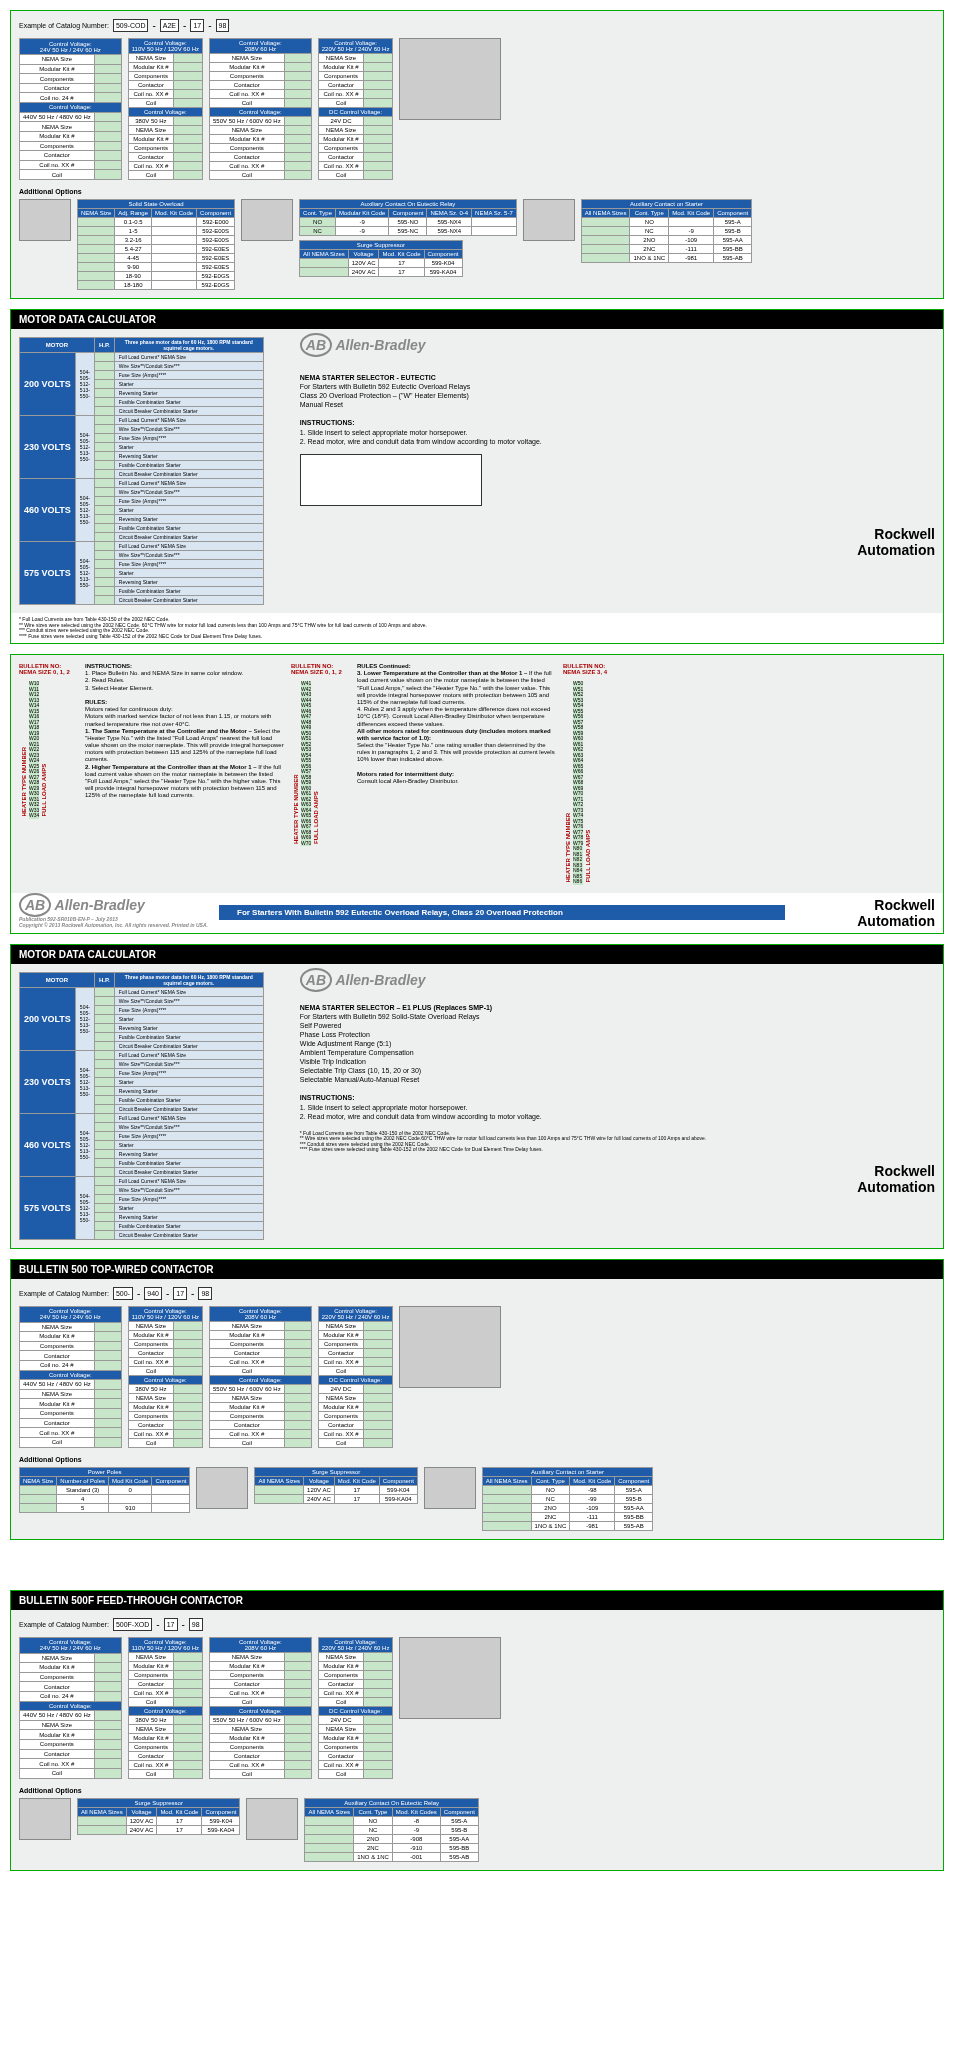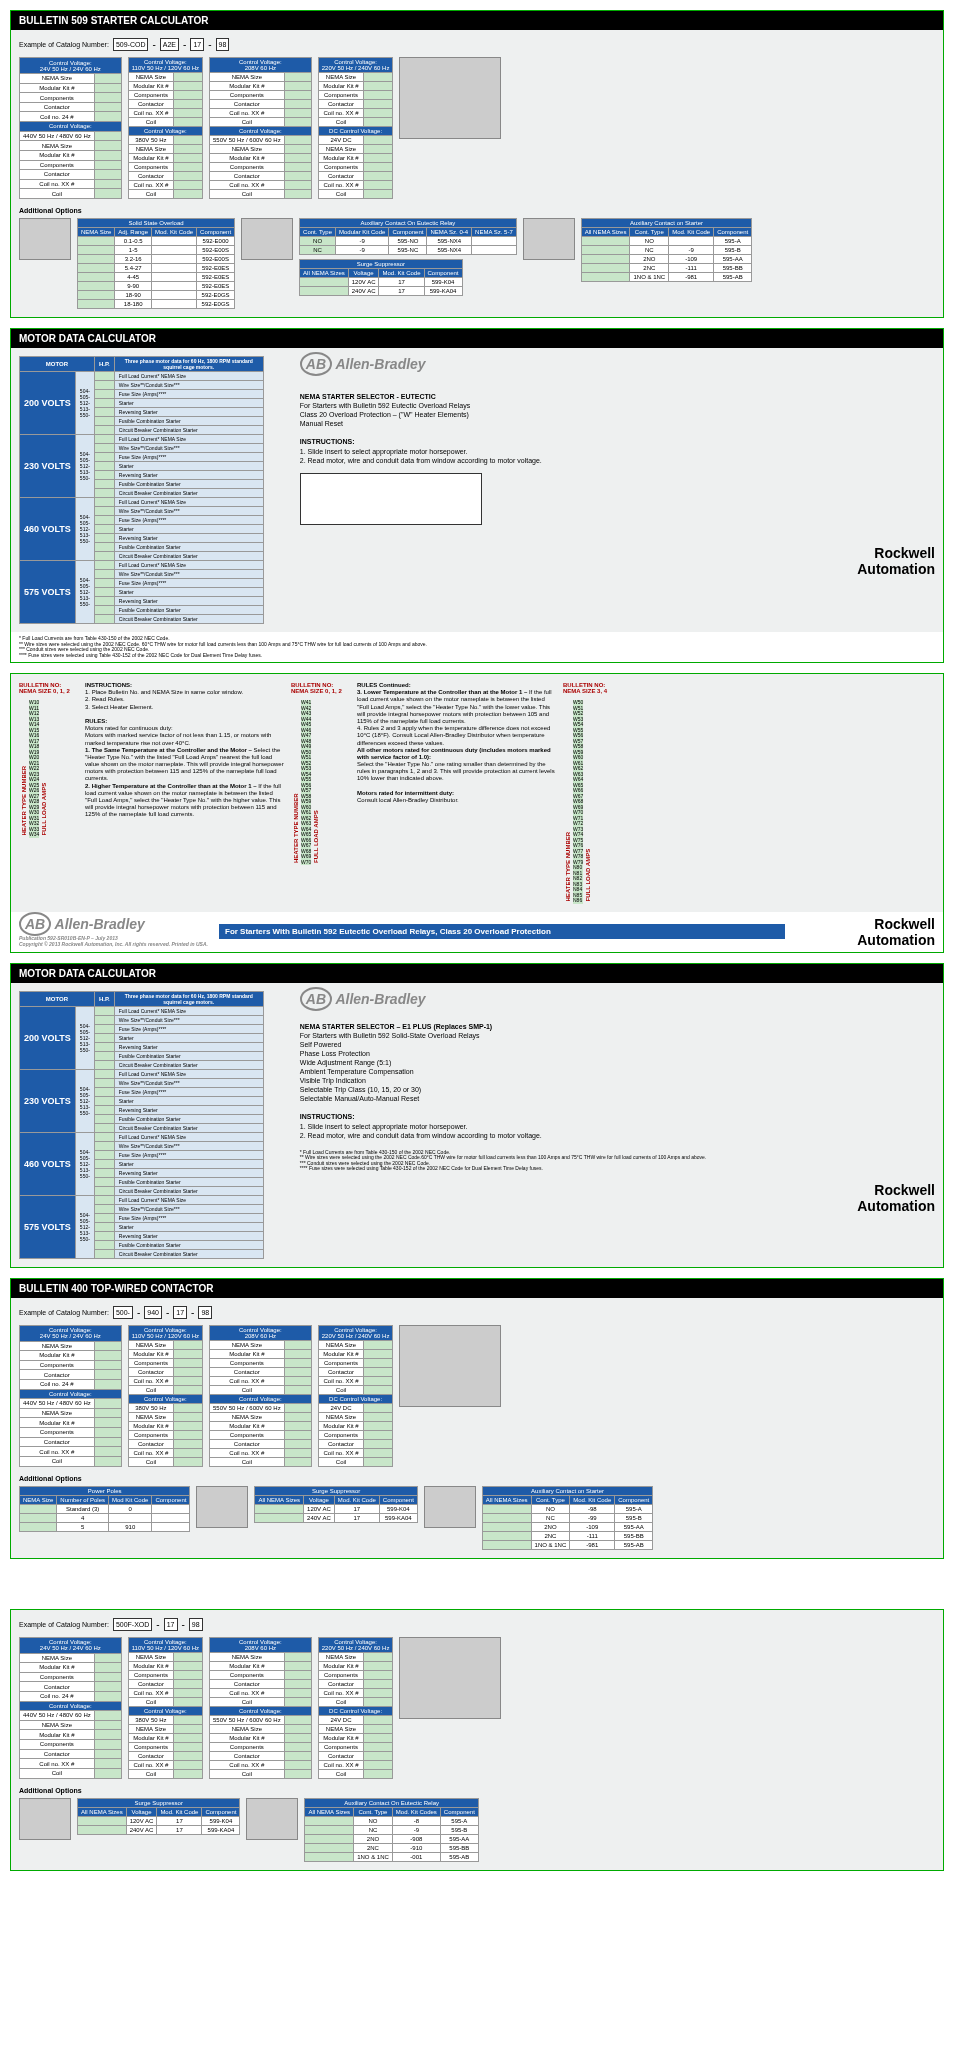--- a/index.html
+++ b/index.html
@@ -1,19 +1,19 @@
 <!DOCTYPE html>
 <html><head>
 <meta charset="utf-8">
 <style>
 body{font-family:Arial,sans-serif;font-size:7px;background:#fff;margin:0;padding:10px;width:934px}
 .section{border:1px solid #0a0;margin-bottom:10px;position:relative}
 .cutmarks{border:1px solid #0a0}
 .black-bar{background:#000;color:#fff;font-weight:bold;padding:4px 8px;font-size:10px}
-.blue-bar{background:#1e5ba8;color:#fff;padding:3px 6px;font-size:8px;font-weight:bold}
+.blue-bar{background:#1e5ba8;color:#fff;padding:3px 18px;font-size:8px;font-weight:bold}
 .content{padding:8px;background:#eef0f0;min-height:180px;position:relative}
 .mini-table{border-collapse:collapse;font-size:6px;background:#fff}
 .mini-table td,.mini-table th{border:1px solid #999;padding:1px 3px;text-align:center;white-space:nowrap}
 .mini-table th{background:#1e5ba8;color:#fff;font-weight:normal}
 .mini-table .hdr{background:#1e5ba8;color:#fff}
 .green-cell{background:#c8e6c9}
 .flex-row{display:flex;gap:6px;flex-wrap:wrap}
 .label-row{display:flex;align-items:center;gap:4px;font-size:7px}
 .dash{font-size:10px}
 .box{border:1px solid #333;padding:2px;background:#fff}
@@ -32,21 +32,20 @@
 .footnote{font-size:5px;margin-top:4px;line-height:1.1}
 .img-ph{background:#ccc;width:100px;height:80px;display:inline-block;border:1px solid #888}
 .img-ph-sm{background:#ccc;width:50px;height:40px;display:inline-block;border:1px solid #888}
 .white-box{background:#fff;border:1px solid #333;width:180px;height:50px;margin-top:8px}
 .vert-label{writing-mode:vertical-rl;transform:rotate(180deg);font-size:6px;font-weight:bold;color:#a00;padding:2px}
 </style>
 </head>
 <body>
 
 <div class="section cutmarks">
-<div class="black-bar">BULLETIN 509 STARTER CALCULATOR</div>
 <div class="content">
 <div class="label-row">
 <span>Example of Catalog Number:</span>
 <span class="box green-cell">509-COD</span>
         <span class="dash">-</span>
 <span class="box green-cell">A2E</span>
         <span class="dash">-</span>
 <span class="box green-cell">17</span>
         <span class="dash">-</span>
 <span class="box green-cell">98</span>
@@ -844,21 +843,21 @@
 <div class="footnote" style="white-space:pre-line;margin-top:10px">* Full Load Currents are from Table 430-150 of the 2002 NEC Code.
 ** Wire sizes were selected using the 2002 NEC Code.60°C THW wire for motor full load currents less than 100 Amps and 75°C THW wire for full load currents of 100 Amps and above.
 *** Conduit sizes were selected using the 2002 NEC Code.
 **** Fuse sizes were selected using Table 430-152 of the 2002 NEC Code for Dual Element Time Delay fuses.</div>
 <div class="rockwell" style="margin-top:10px"><span>Rockwell</span><br><span style="color:#000">Automation</span></div>
 </div>
 </div>
 </div>
 
 <div class="section cutmarks">
-<div class="black-bar">BULLETIN 400 TOP-WIRED CONTACTOR</div>
+<div class="black-bar">BULLETIN 500 TOP-WIRED CONTACTOR</div>
 <div class="content">
 <div class="label-row">
 <span>Example of Catalog Number:</span>
 <span class="box green-cell">500-</span>
         <span class="dash">-</span>
 <span class="box green-cell">940</span>
         <span class="dash">-</span>
 <span class="box green-cell">17</span>
         <span class="dash">-</span>
 <span class="box green-cell">98</span>
@@ -1223,20 +1222,21 @@
             </tbody>
           </table>
         </div>
 </div>
 </div>
 </div>
 
 <div style="height:40px"></div>
 
 <div class="section cutmarks">
+<div class="black-bar">BULLETIN 500F FEED-THROUGH CONTACTOR</div>
 <div class="content">
 <div class="label-row">
 <span>Example of Catalog Number:</span>
 <span class="box green-cell">500F-XOD</span>
         <span class="dash">-</span>
 <span class="box green-cell">17</span>
         <span class="dash">-</span>
 <span class="box green-cell">98</span>
 </div>
 <div class="flex-row" style="margin-top:6px">

